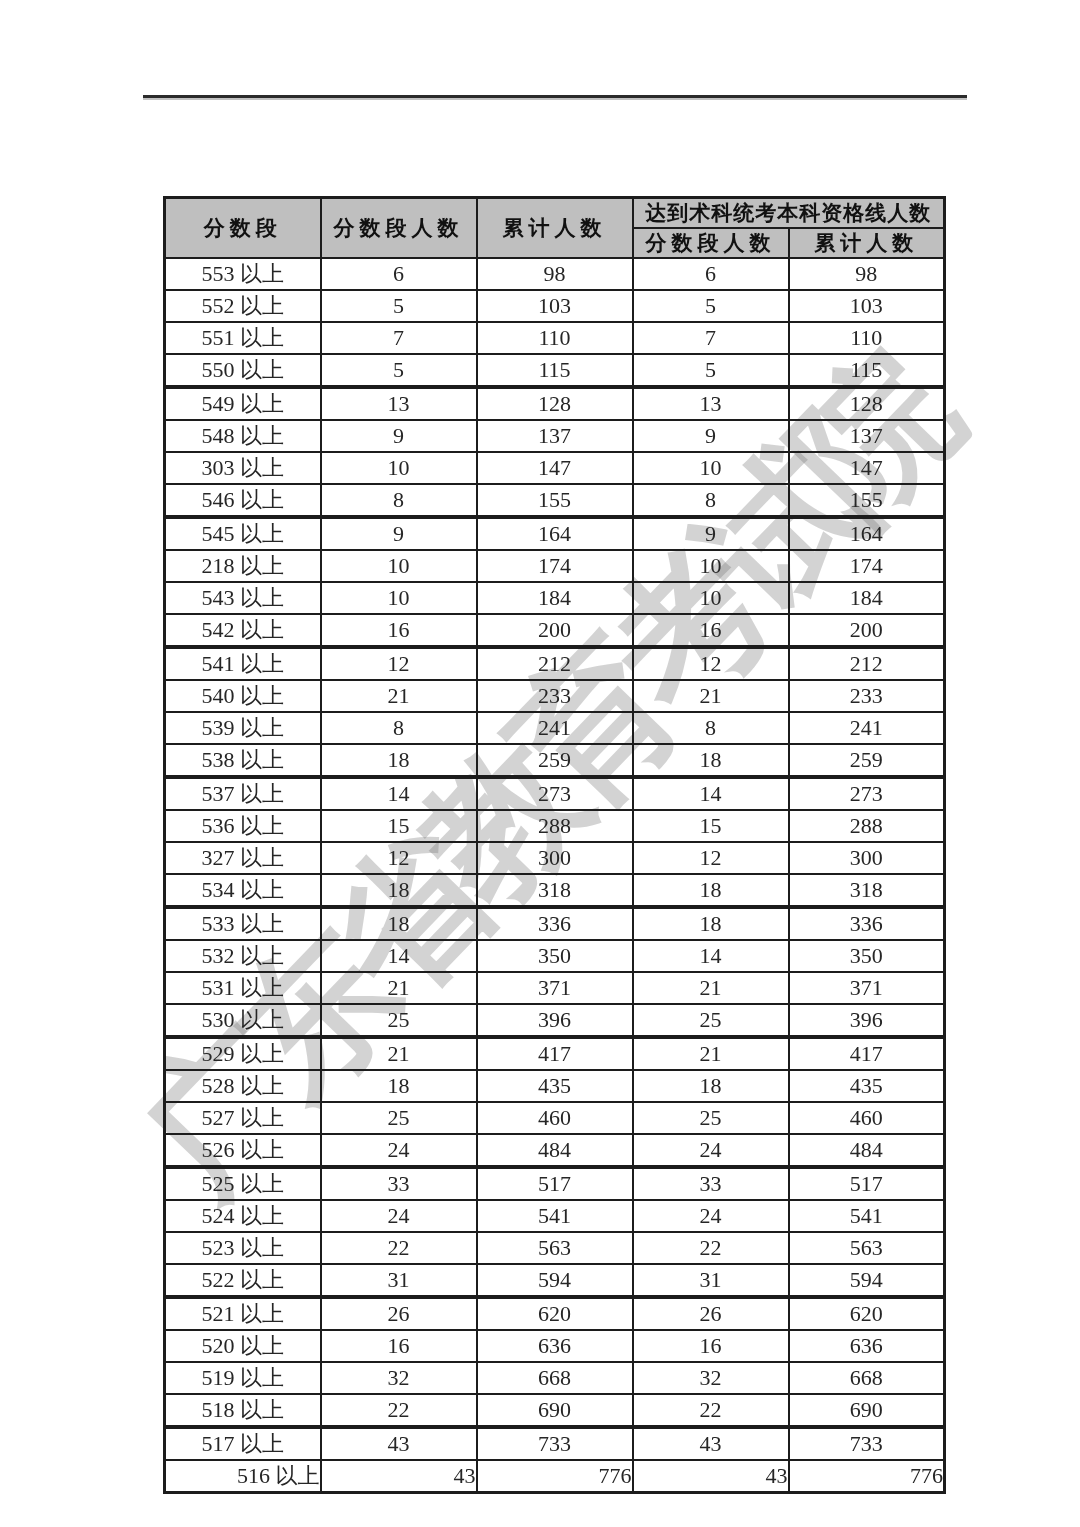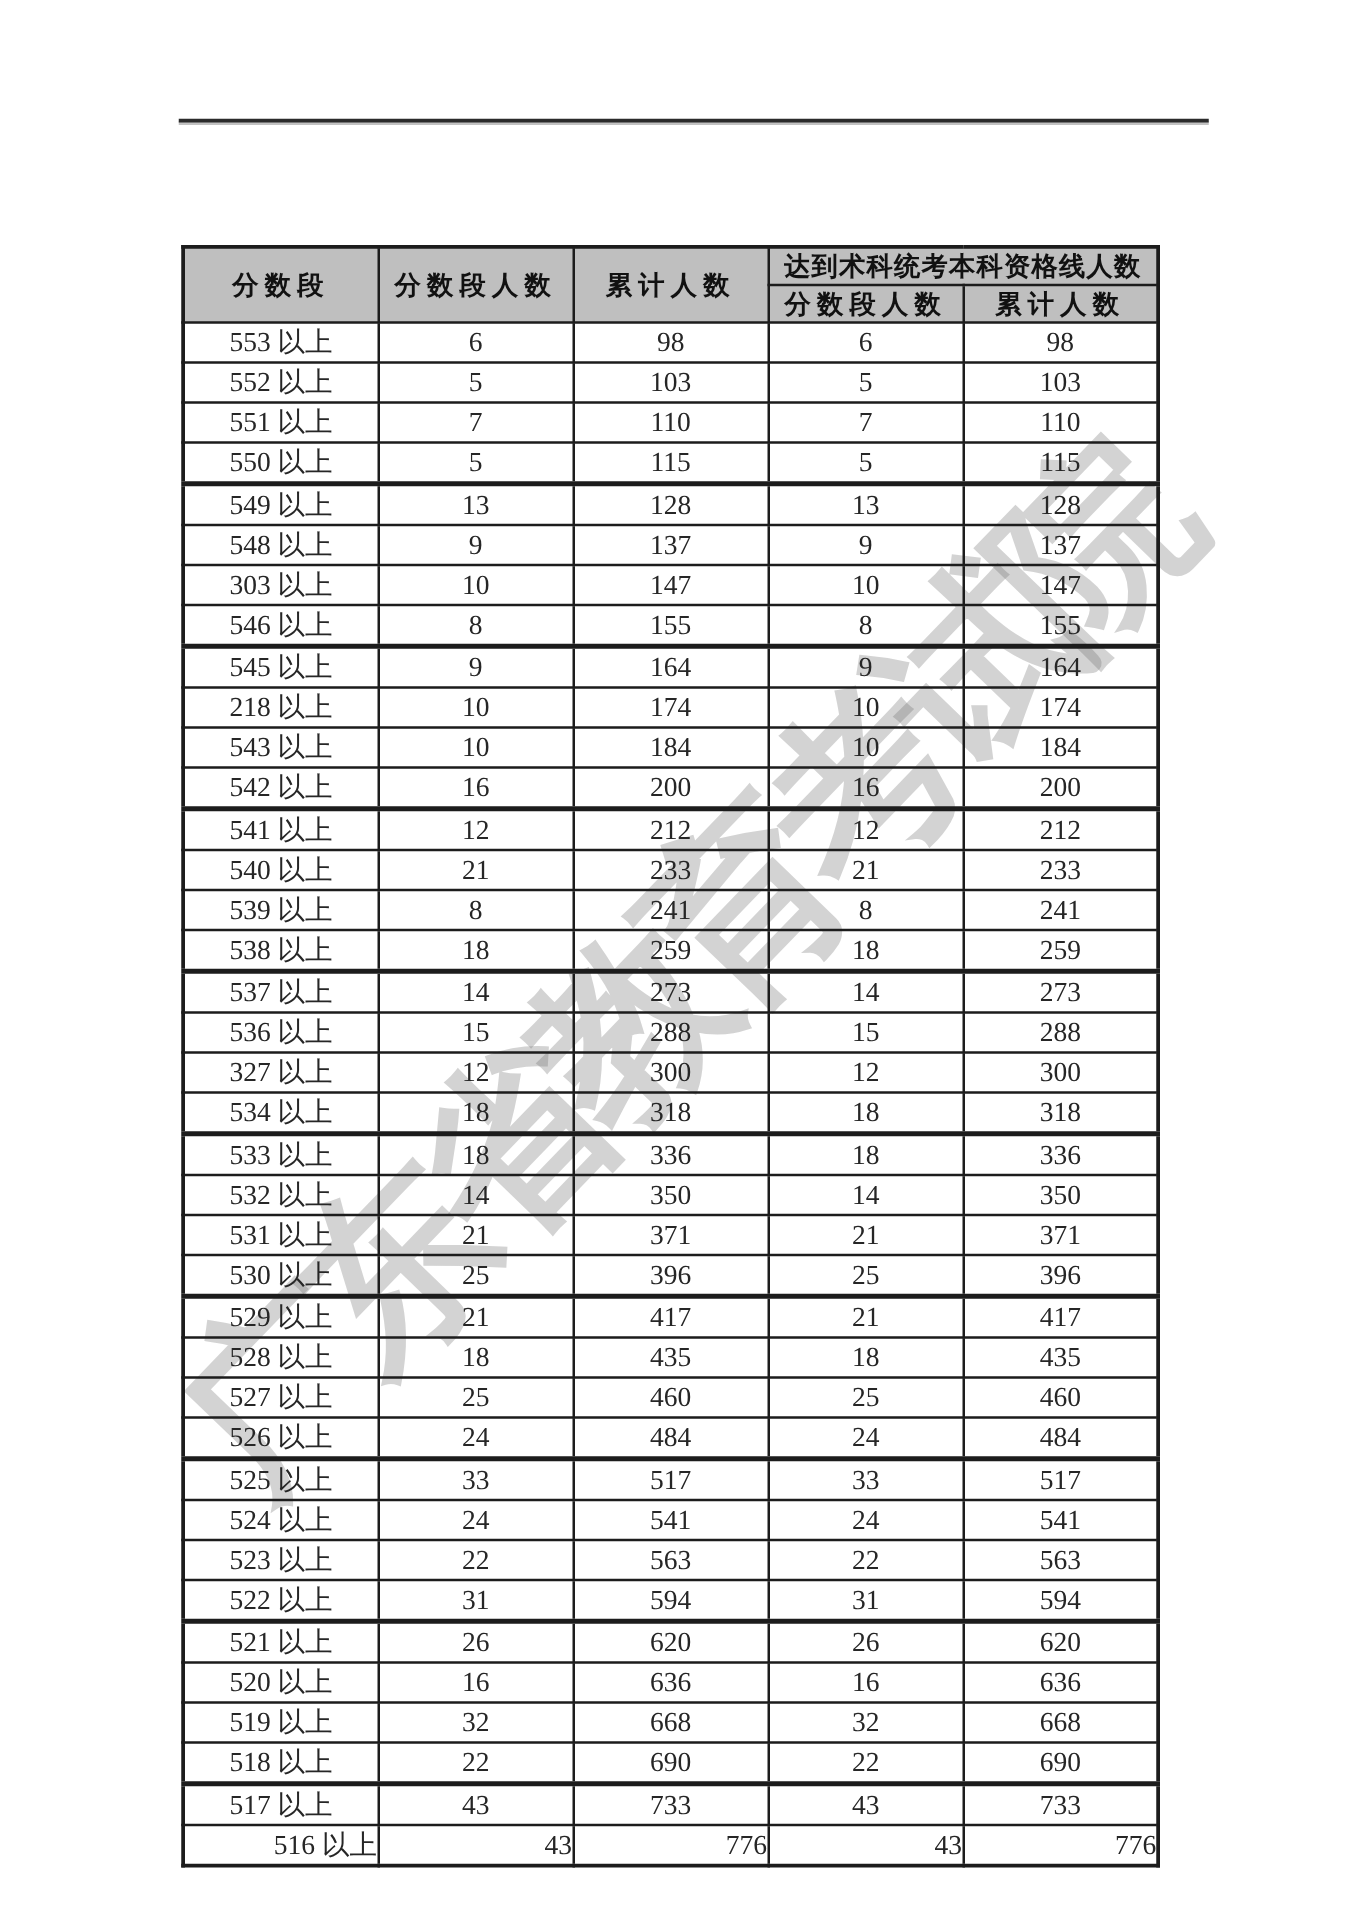--- a/index.html
+++ b/index.html
@@ -42,21 +42,21 @@
     letter-spacing: -18px;
     white-space: nowrap;
     color: var(--watermark);
     font-weight: 700;
     z-index: 0;
     pointer-events: none;
     user-select: none;
   }
   table.score-table {
     position: absolute;
-    left: 145px;
+    left: 163px;
     top: 196px;
     width: 781px;
     border-collapse: collapse;
     table-layout: fixed;
     z-index: 1;
     background: transparent;
     border: 3px solid var(--border);
   }
   .score-table col { width: 156px; }
   .score-table th {

